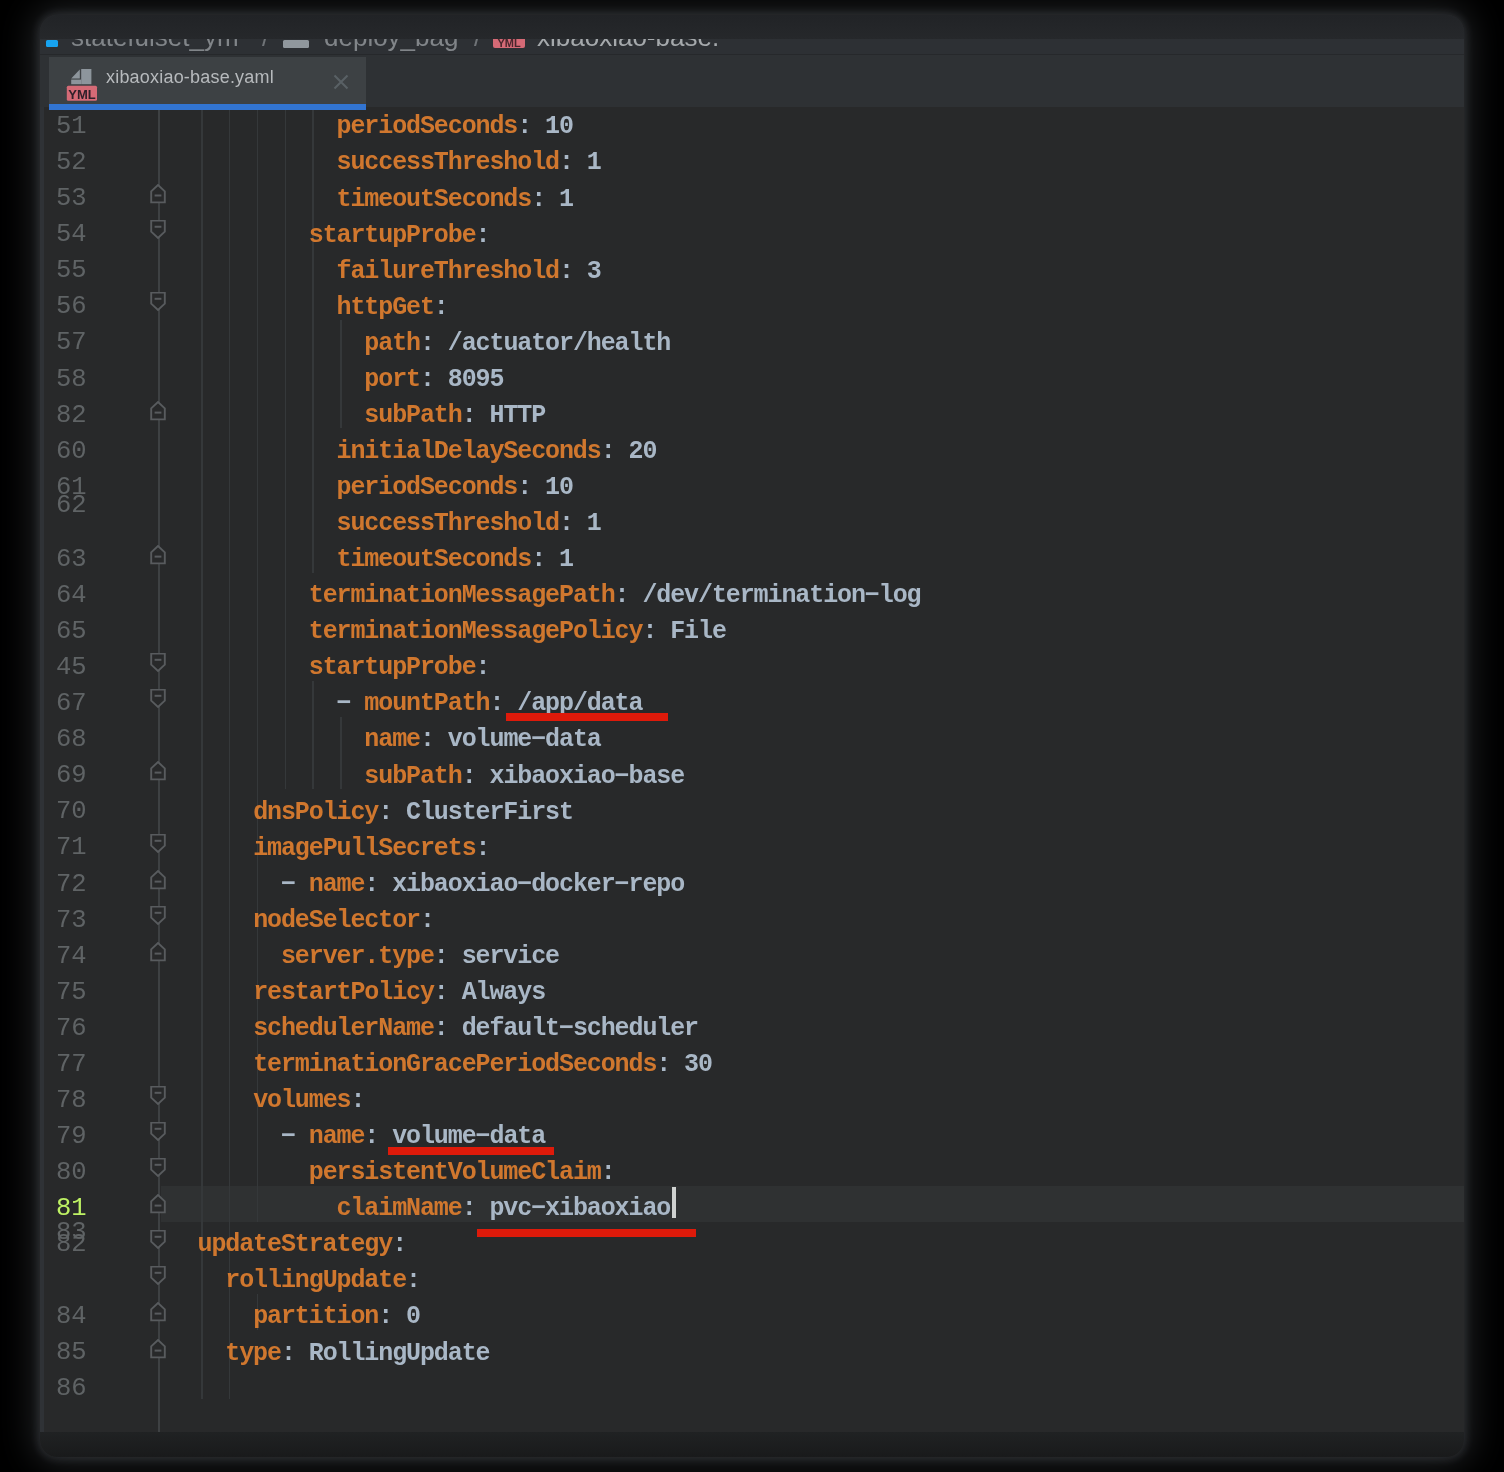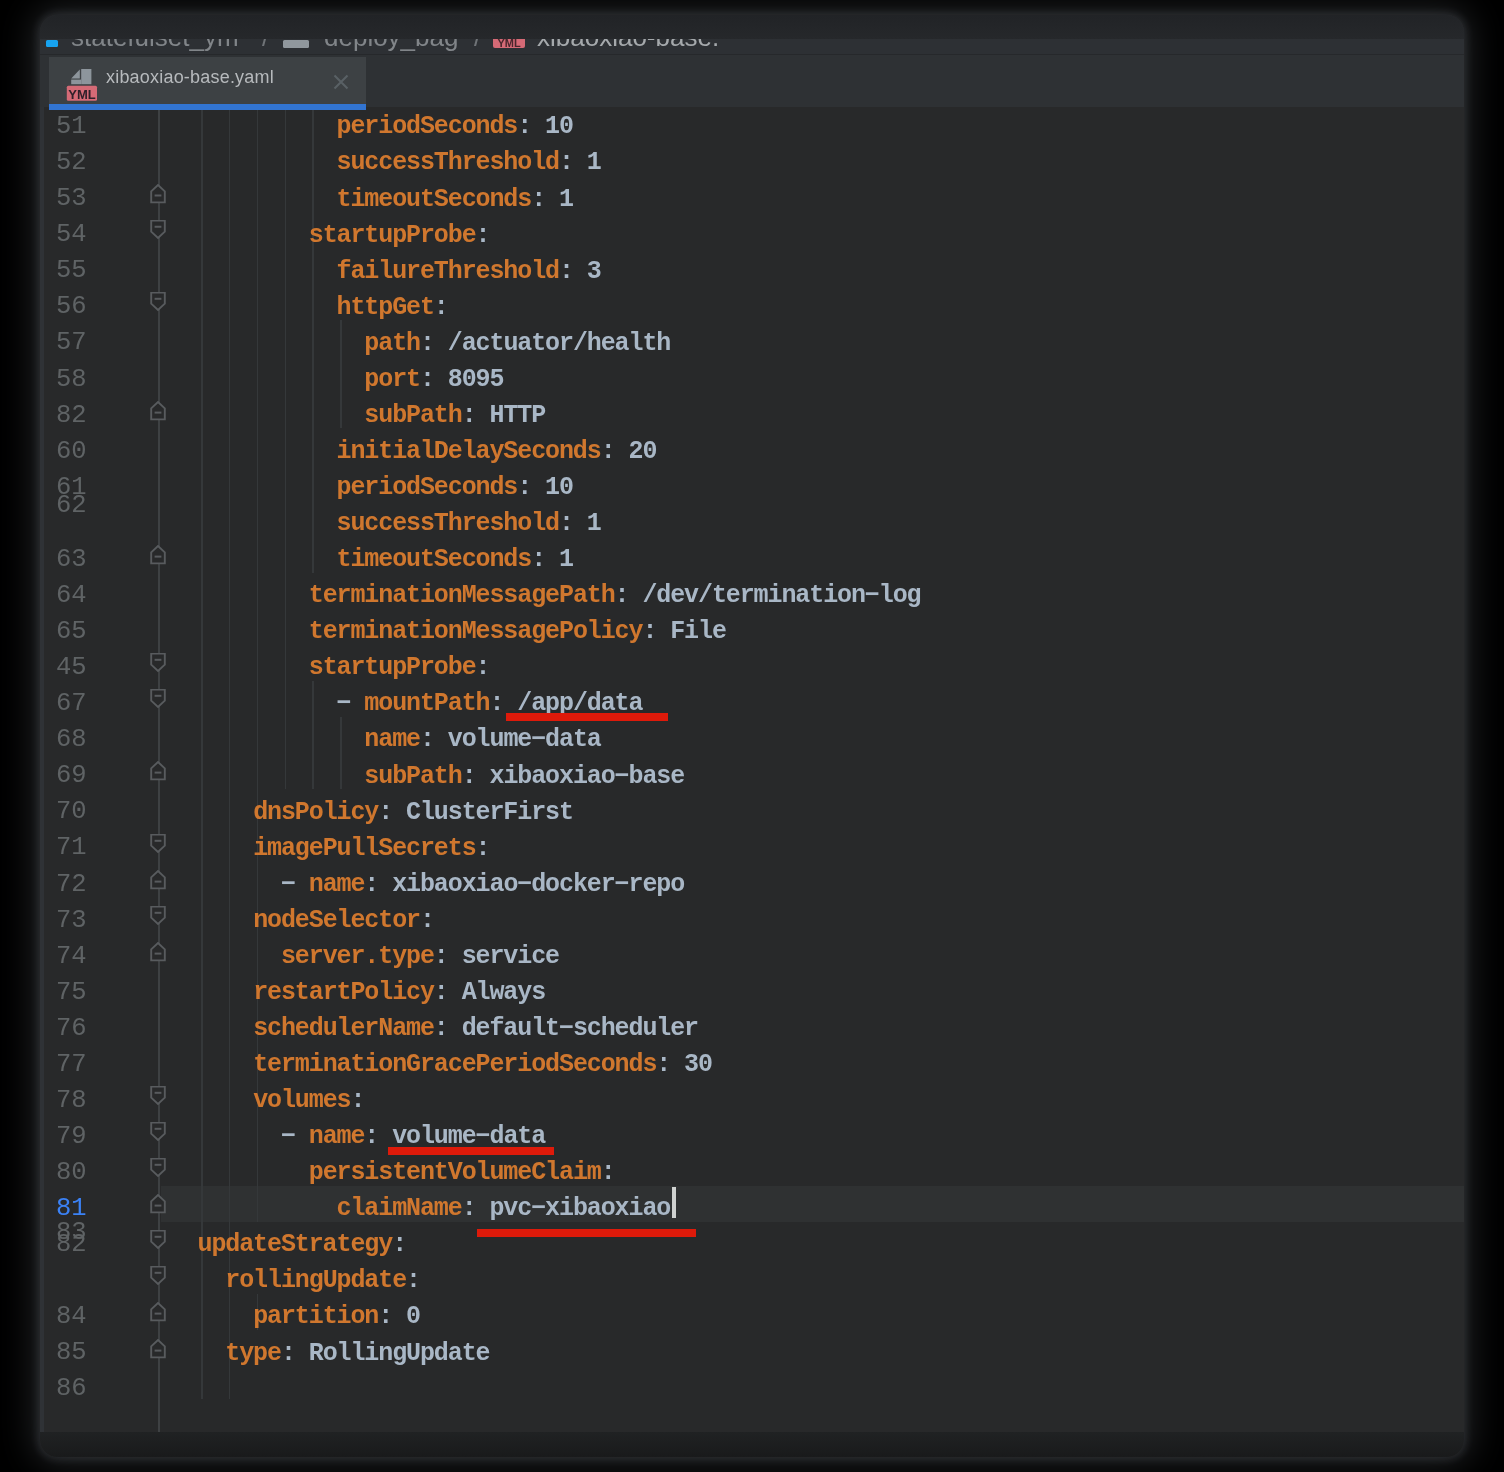--- a/index.html
+++ b/index.html
@@ -15,21 +15,21 @@
 #tabline{position:absolute;left:9px;top:89px;width:316.5px;height:6px;background:#3274d1;z-index:6}
 #tabname{position:absolute;left:57px;top:10.5px;font-size:18px;color:#b7babd;letter-spacing:0.2px}
 #tabx{position:absolute;left:284px;top:17.5px;width:16px;height:16px}
 #editor{position:absolute;left:0;top:92.3px;width:100%;height:1324.7px;background:#28292a;overflow:hidden}
 #bottom{position:absolute;left:0;top:1417px;width:100%;height:25px;background:linear-gradient(180deg,#202223,#191a1b)}
 #hl{position:absolute;left:120.5px;top:1078.7px;width:1303.5px;height:36.1px;background:#2f3132}
 #foldline{position:absolute;left:117.9px;top:0;width:1.8px;height:100%;background:#3e4143}
 .ig{position:absolute;width:1.5px;background:#35383a}
 .ln{position:absolute;left:0;width:46.5px;height:36.1px;line-height:36.1px;text-align:right;
  font-family:Liberation Mono, monospace;font-size:25.5px;color:#5f6365}
-.ln.cur{color:#3b82f6}
+.ln.cur{color:#bef264}
 .fm{position:absolute;left:110.4px}
 pre#code{position:absolute;left:157.5px;top:2.1px;
  font-family:Liberation Mono, monospace;font-size:25px;line-height:36.07px;font-weight:700;letter-spacing:-1.1px;
  color:#a9b7c6}
 .k{color:#d0772e}
 .rb{position:absolute;height:8.5px;background:#de1a0a}
 #cursor{position:absolute;left:631.5px;top:1080.2px;width:4px;height:31px;background:#cfd1d0}
 #ledge{position:absolute;left:0;top:92.3px;width:4px;height:1324.7px;background:#2f3236}
 .bc{position:absolute;top:-16.2px;font-size:26px;white-space:pre}
 </style></head><body>

